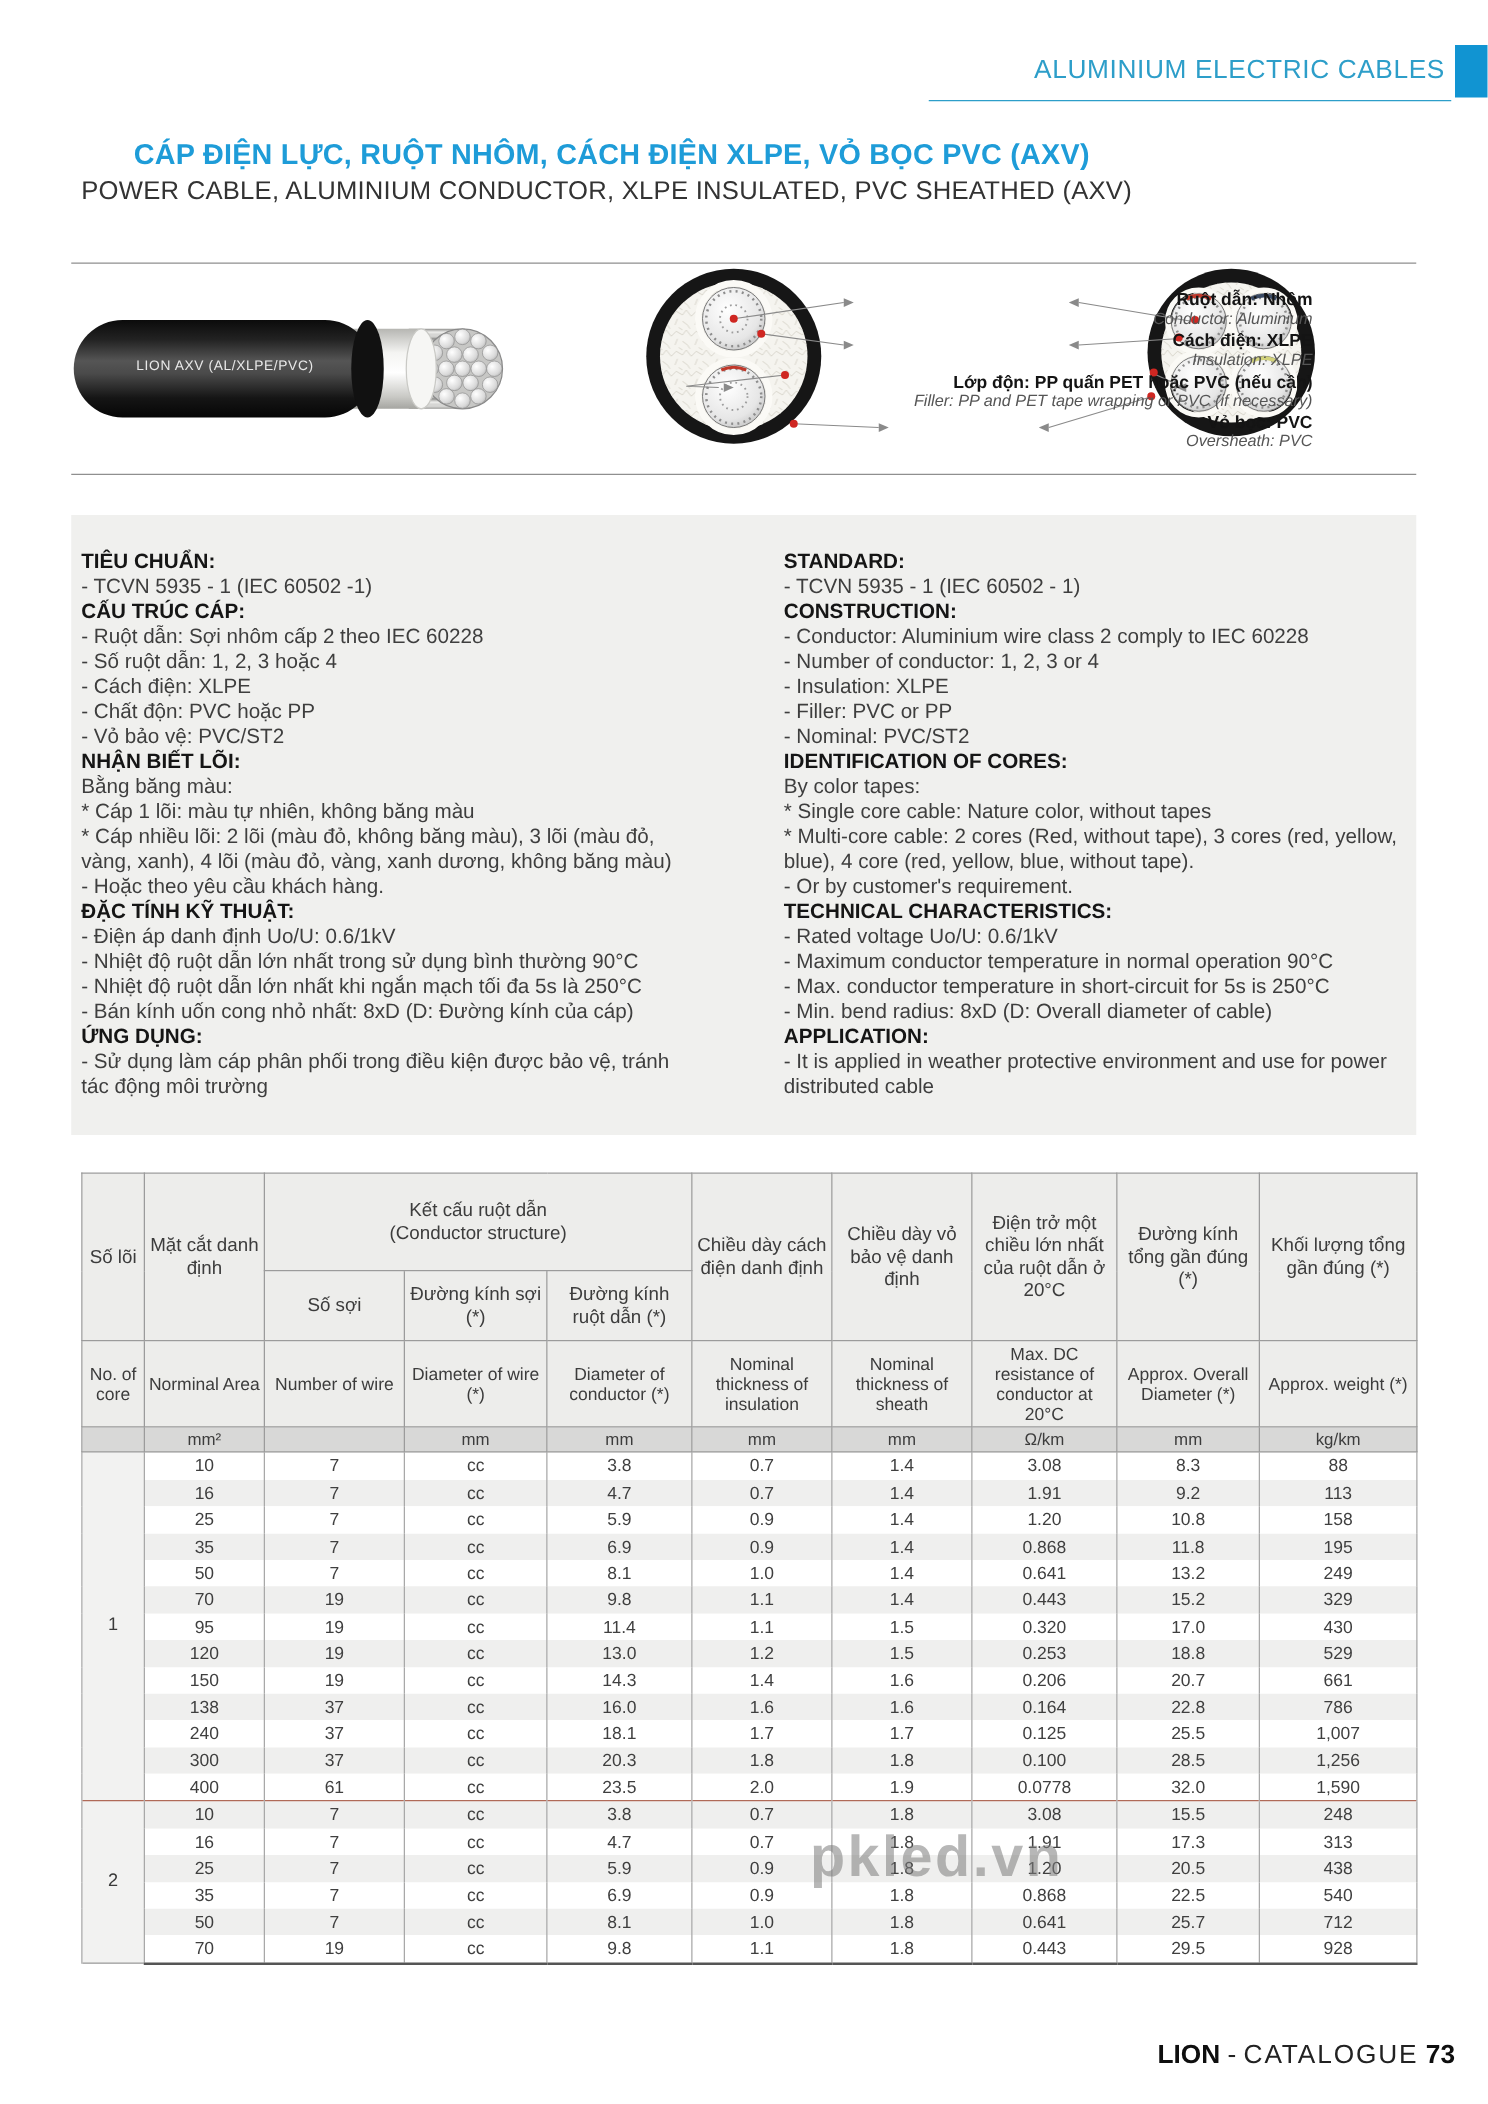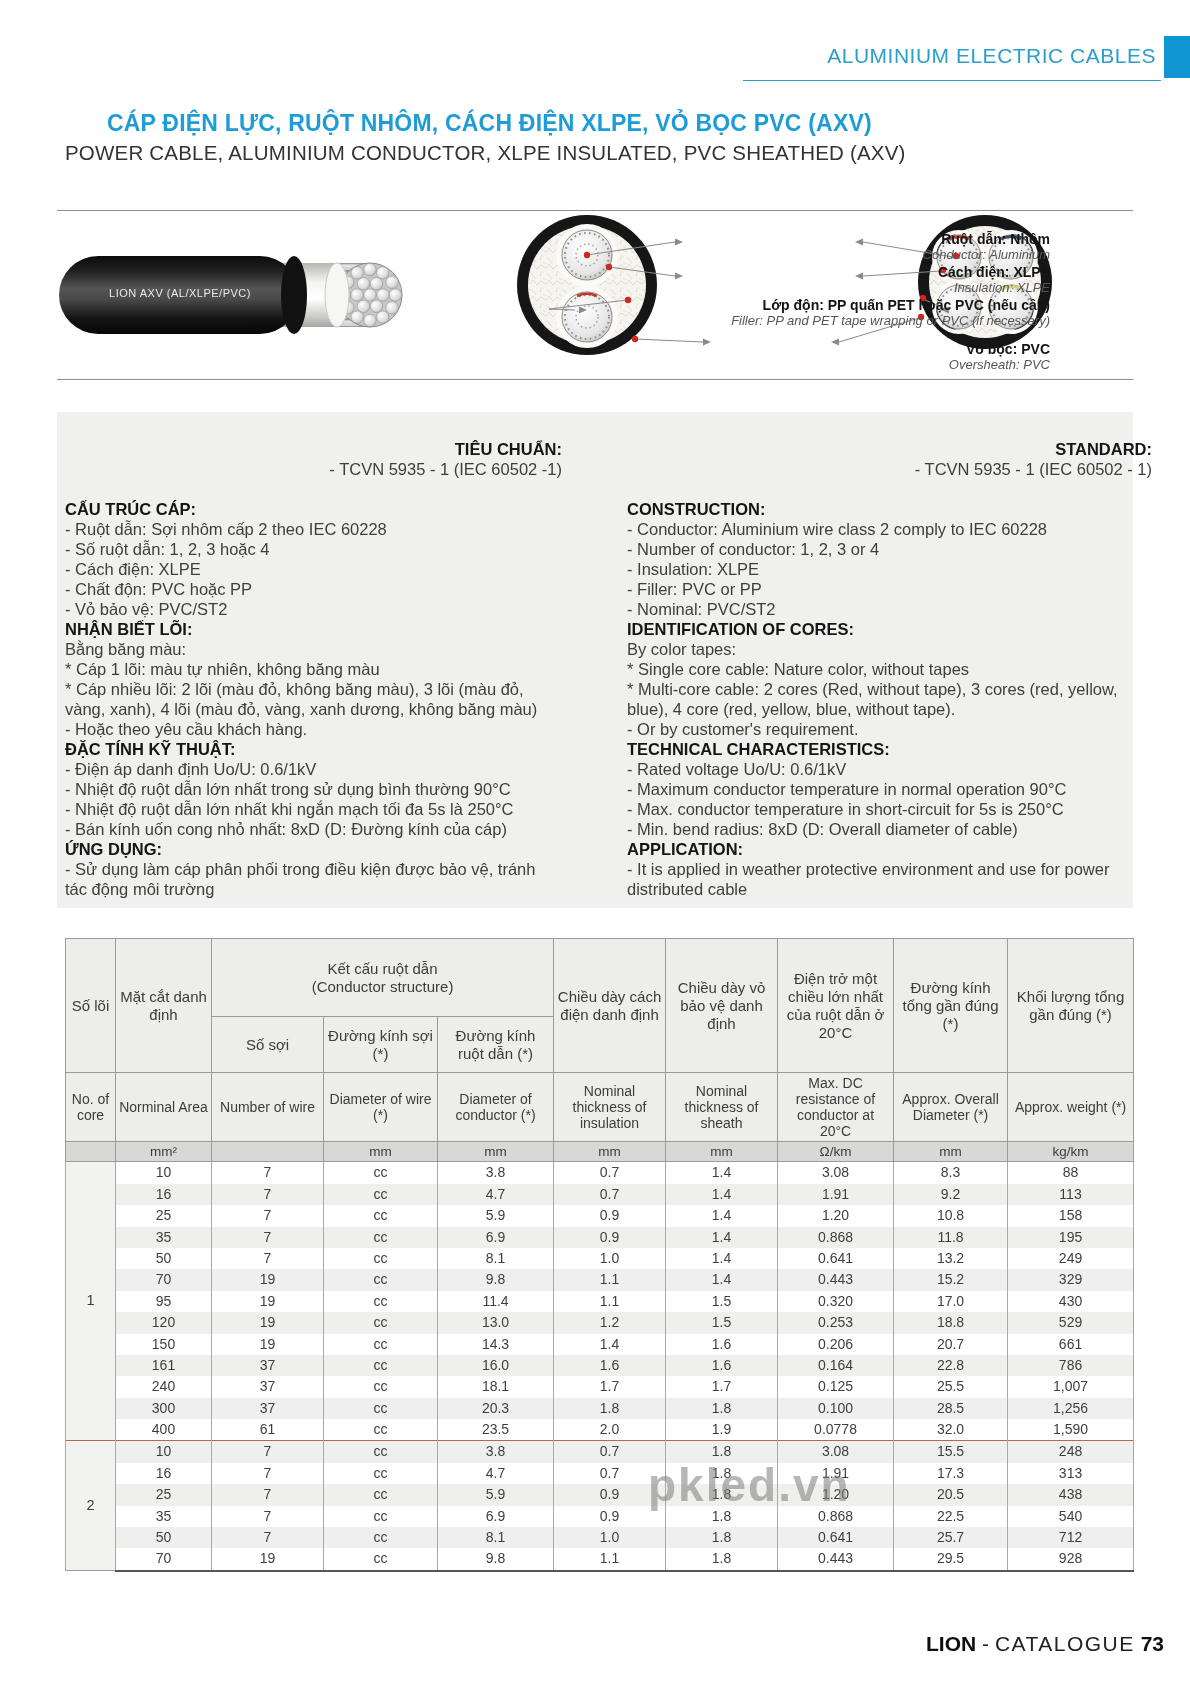--- a/index.html
+++ b/index.html
@@ -16,31 +16,31 @@
   .title-en{position:absolute;left:65px;top:141px;font-size:20.5px;color:#333;letter-spacing:.2px;}
 
   
   .figure{position:absolute;left:57px;top:210px;width:1076px;height:168px;
           border-top:1px solid #8f8f8f;border-bottom:1px solid #8f8f8f;}
   .figure svg{position:absolute;}
   .cable-label{position:absolute;left:28px;top:76px;width:190px;text-align:center;
                font-size:11px;color:#e9e9e9;letter-spacing:.5px;white-space:nowrap;}
   .callout{position:absolute;left:433px;width:560px;text-align:right;line-height:15px;}
   .callout:nth-child(1){top:21px;} .callout:nth-child(2){top:54px;}
-  .callout:nth-child(3){top:87px;} .callout:nth-child(4){top:131px;}
+  .callout:nth-child(3){top:87px;} .callout:nth-child(4){top:119px;}
   .c-vi{font-size:14px;font-weight:bold;color:#141414;}
   .c-en{font-size:13px;font-style:italic;color:#555;}
 
   
   .specs{position:absolute;left:57px;top:412px;width:1076px;height:496px;background:#f0f0ee;}
   .spec-col{position:absolute;top:27px;font-size:16.5px;line-height:20px;color:#3e3e3e;}
   #spec-vi{left:8px;width:497px;}
   #spec-en{left:570px;width:525px;}
   .spec-heading{font-weight:bold;color:#151515;}
-  .spec-section.gap{margin-bottom:20px;text-align:right;}
+  .spec-section.gap{}
 
   
   table.spec{position:absolute;left:65px;top:938px;width:1068px;border-collapse:collapse;
              table-layout:fixed;}
   table.spec{border:1px solid #9b9b9b;}
   th{background:#ededeb;border:1px solid #9b9b9b;font-weight:normal;color:#3c3c3c;
      padding:2px 3px;vertical-align:middle;text-align:center;}
   tr.h-vi th{font-size:15px;line-height:1.2;}
   tr.h-vi{height:78px;} tr.h-sub{height:56px;} tr.h-sub th{font-size:15px;line-height:1.2;}
   tr.h-en{height:64px;} tr.h-en th{font-size:14px;line-height:1.15;}
@@ -463,21 +463,21 @@
           <td>19</td>
           <td>cc</td>
           <td>14.3</td>
           <td>1.4</td>
           <td>1.6</td>
           <td>0.206</td>
           <td>20.7</td>
           <td>661</td>
         </tr>
         <tr class="even">
-          <td>161</td>
+          <td>138</td>
           <td>37</td>
           <td>cc</td>
           <td>16.0</td>
           <td>1.6</td>
           <td>1.6</td>
           <td>0.164</td>
           <td>22.8</td>
           <td>786</td>
         </tr>
         <tr class="odd">

